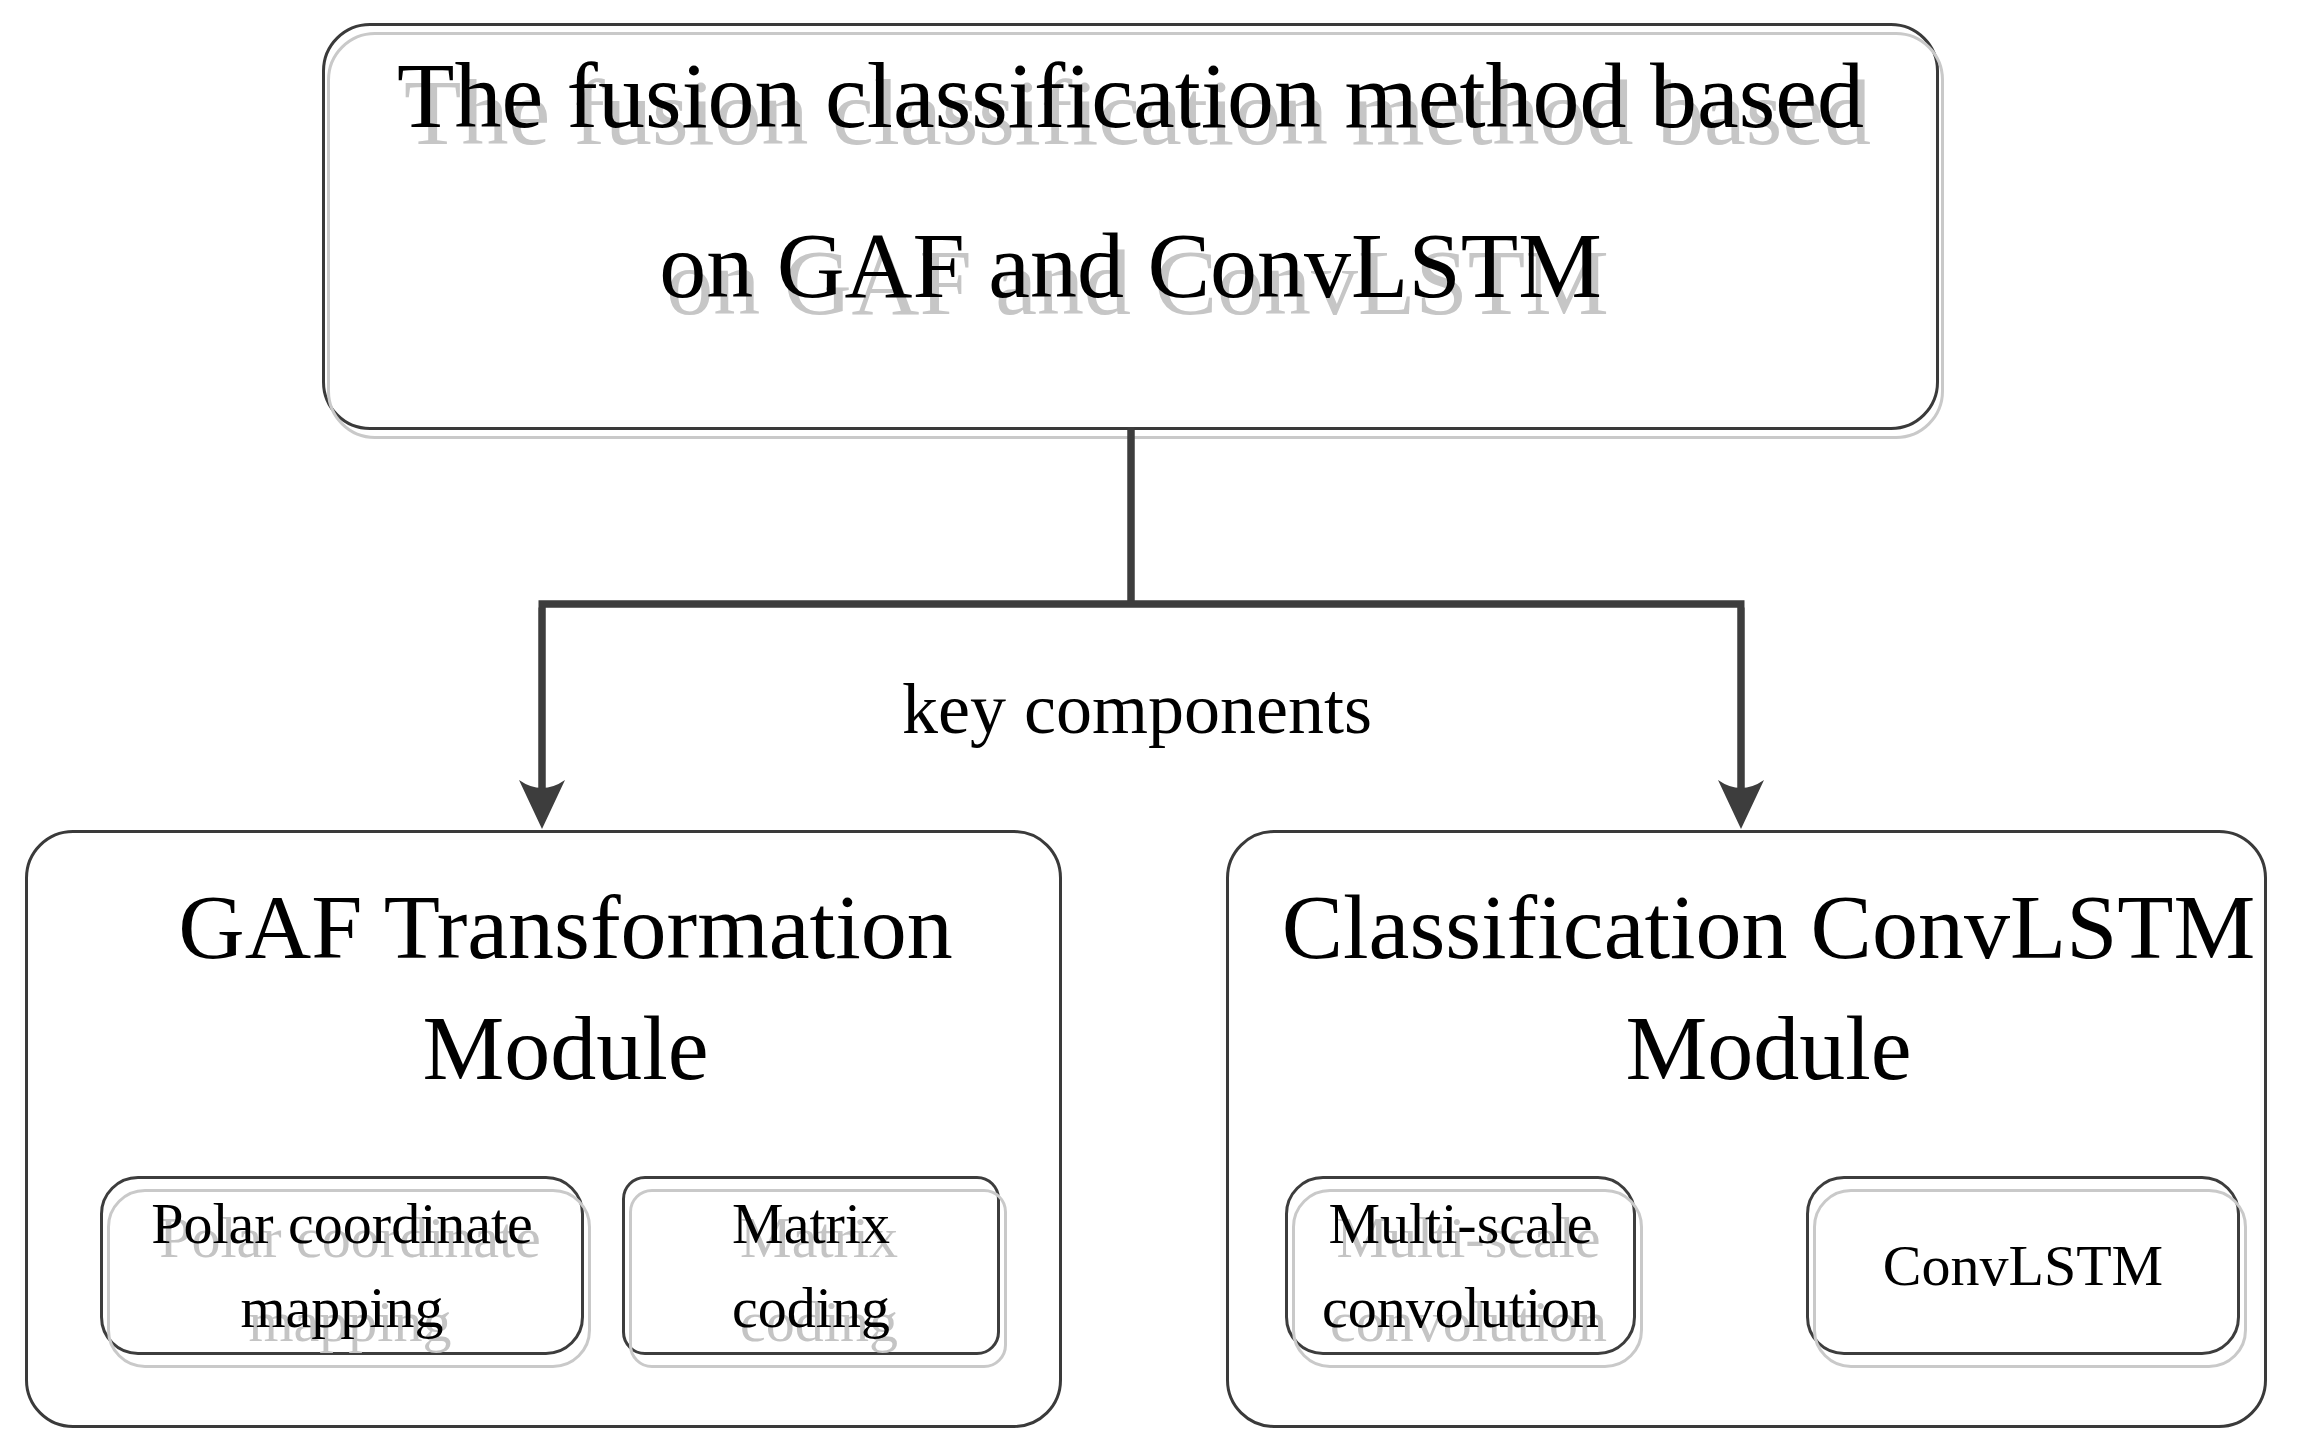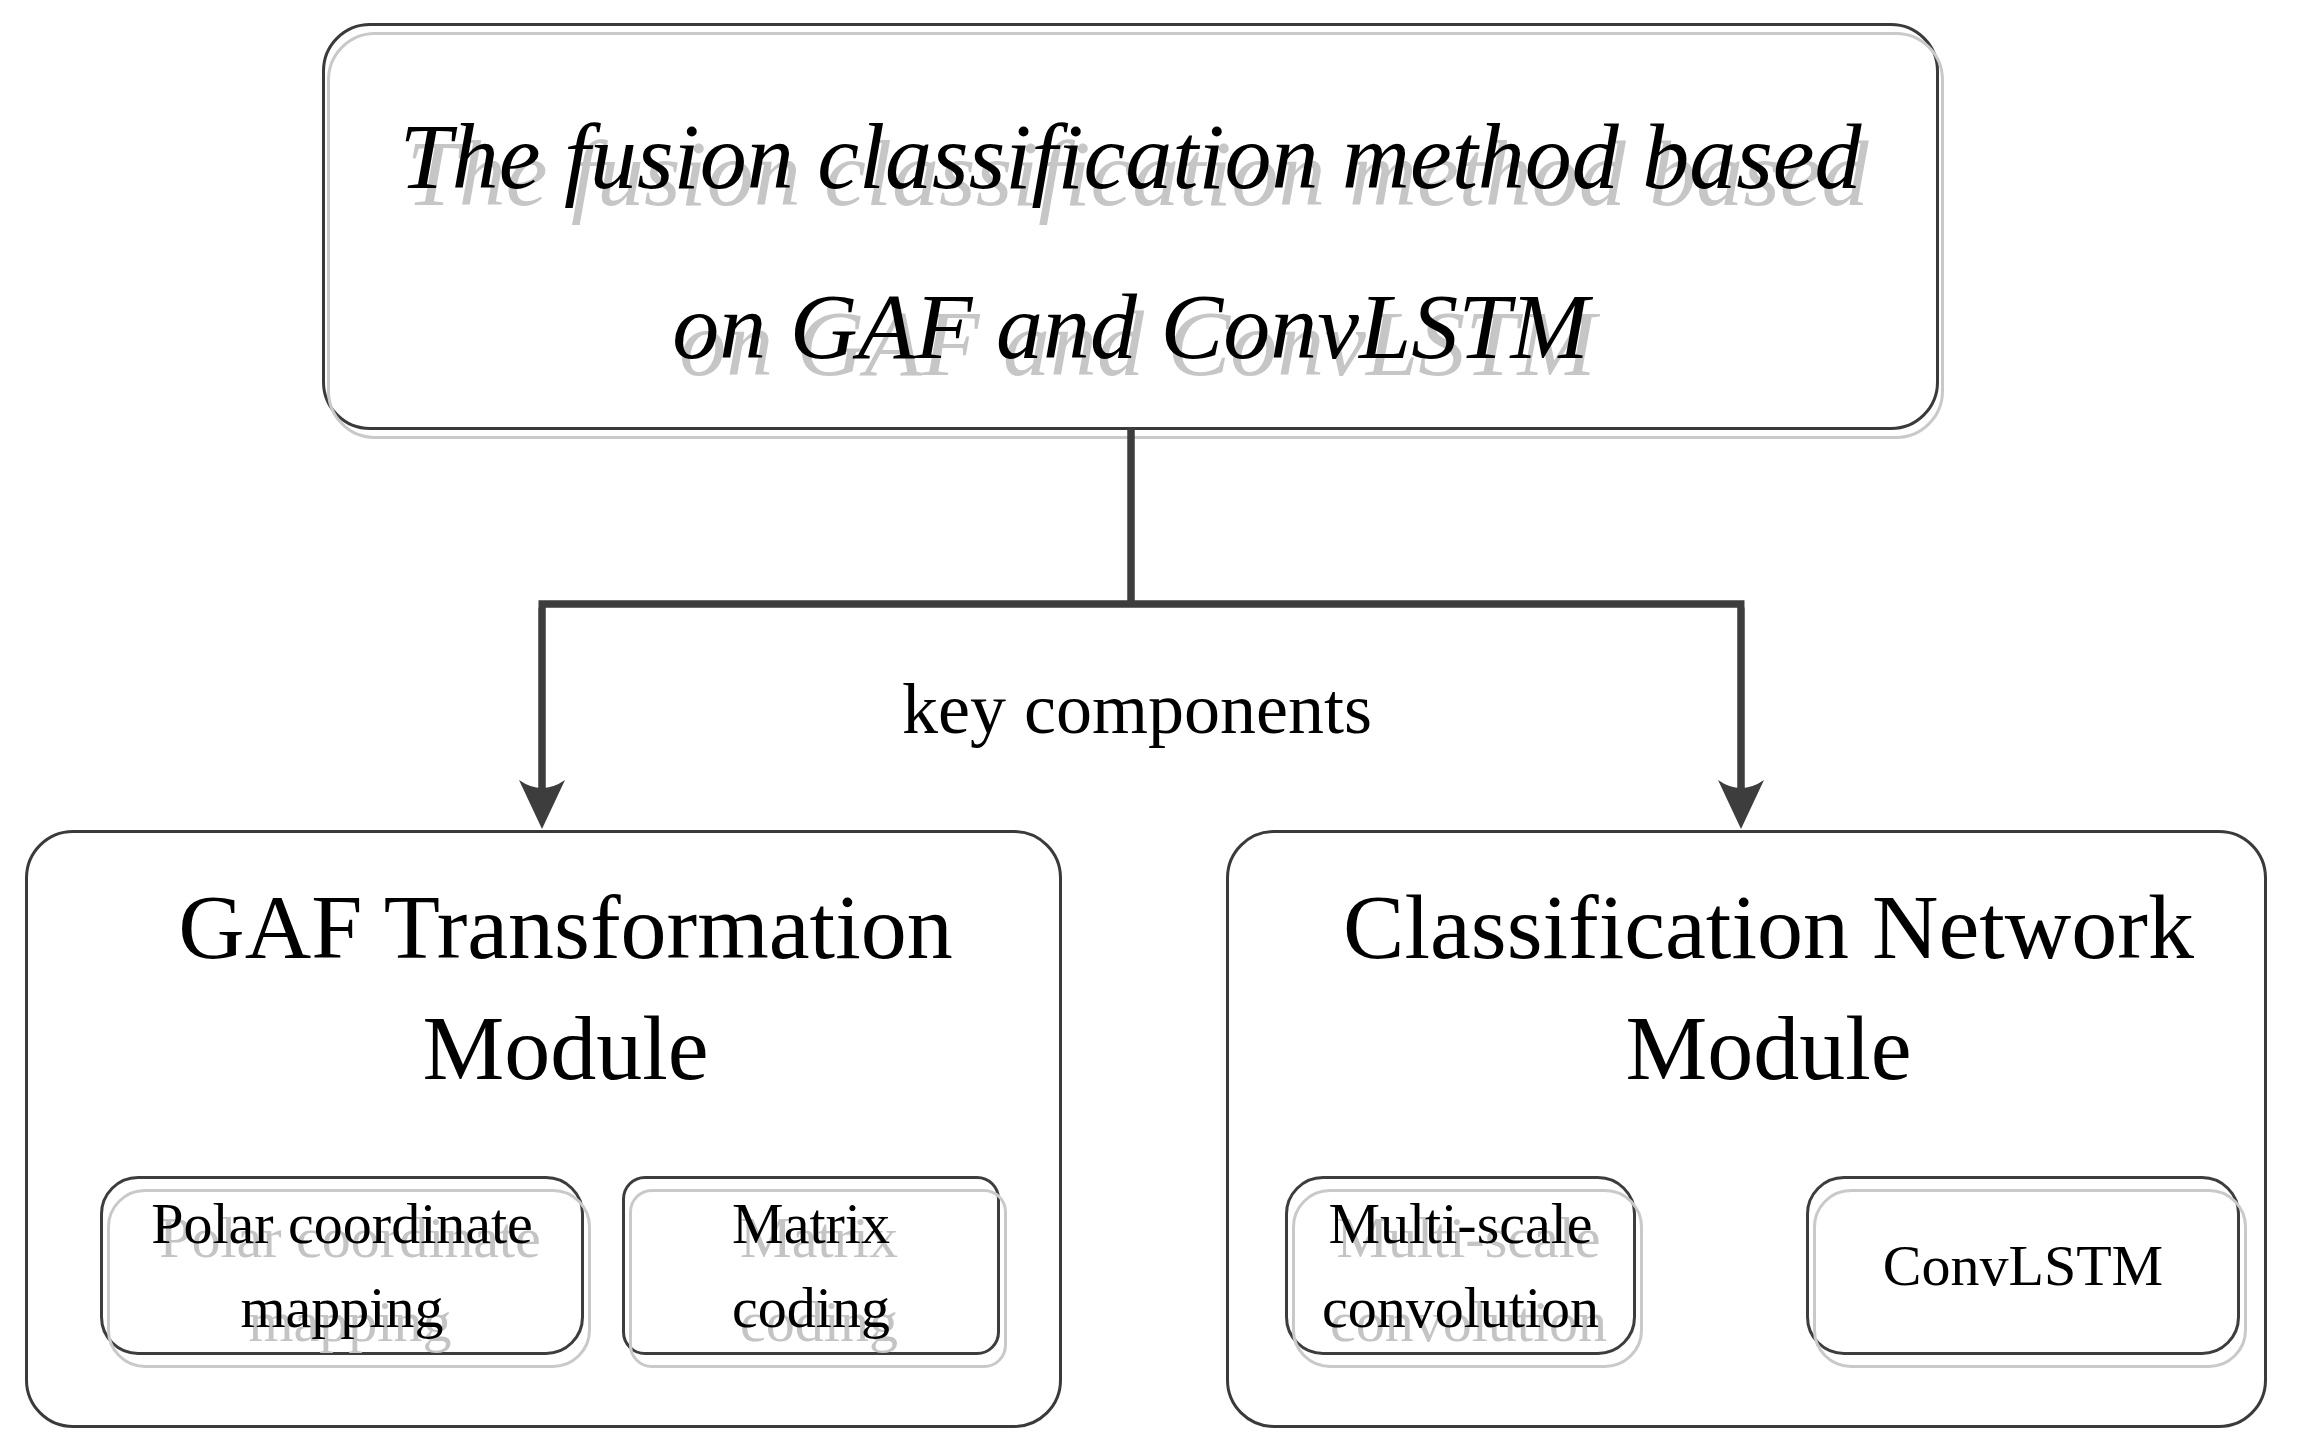--- a/index.html
+++ b/index.html
@@ -34,22 +34,21 @@
     border-radius: inherit;
     pointer-events: none;
   }
 
   .root-node {
     left: 322px; top: 23px;
     width: 1617px; height: 407px;
     display: flex;
     flex-direction: column;
     align-items: center;
-    justify-content: flex-end;
-    font-style: italic;
+    justify-content: flex-start;
   }
   .root-node .title-line {
     line-height: 170px;
     font-size: 94px;
     white-space: nowrap;
     transform: translateY(-16px);
     text-shadow: 7px 17px 0 #c6c6c6;
   }
 
   .module-node {
@@ -155,21 +154,21 @@
     </div>
 
     <div class="component-node comp-matrix comp-shadow-text">
       <div class="comp-line">Matrix</div>
       <div class="comp-line">coding</div>
     </div>
   </div>
 
   <div class="node module-node module-right">
     <div class="module-heading">
-      <div>Classification Network</div>
+      <div>Classification ConvLSTM</div>
       <div>Module</div>
     </div>
 
     <div class="component-node comp-multiscale comp-shadow-text">
       <div class="comp-line">Multi-scale</div>
       <div class="comp-line">convolution</div>
     </div>
 
     <div class="component-node comp-convlstm">
       <div class="comp-line">ConvLSTM</div>

